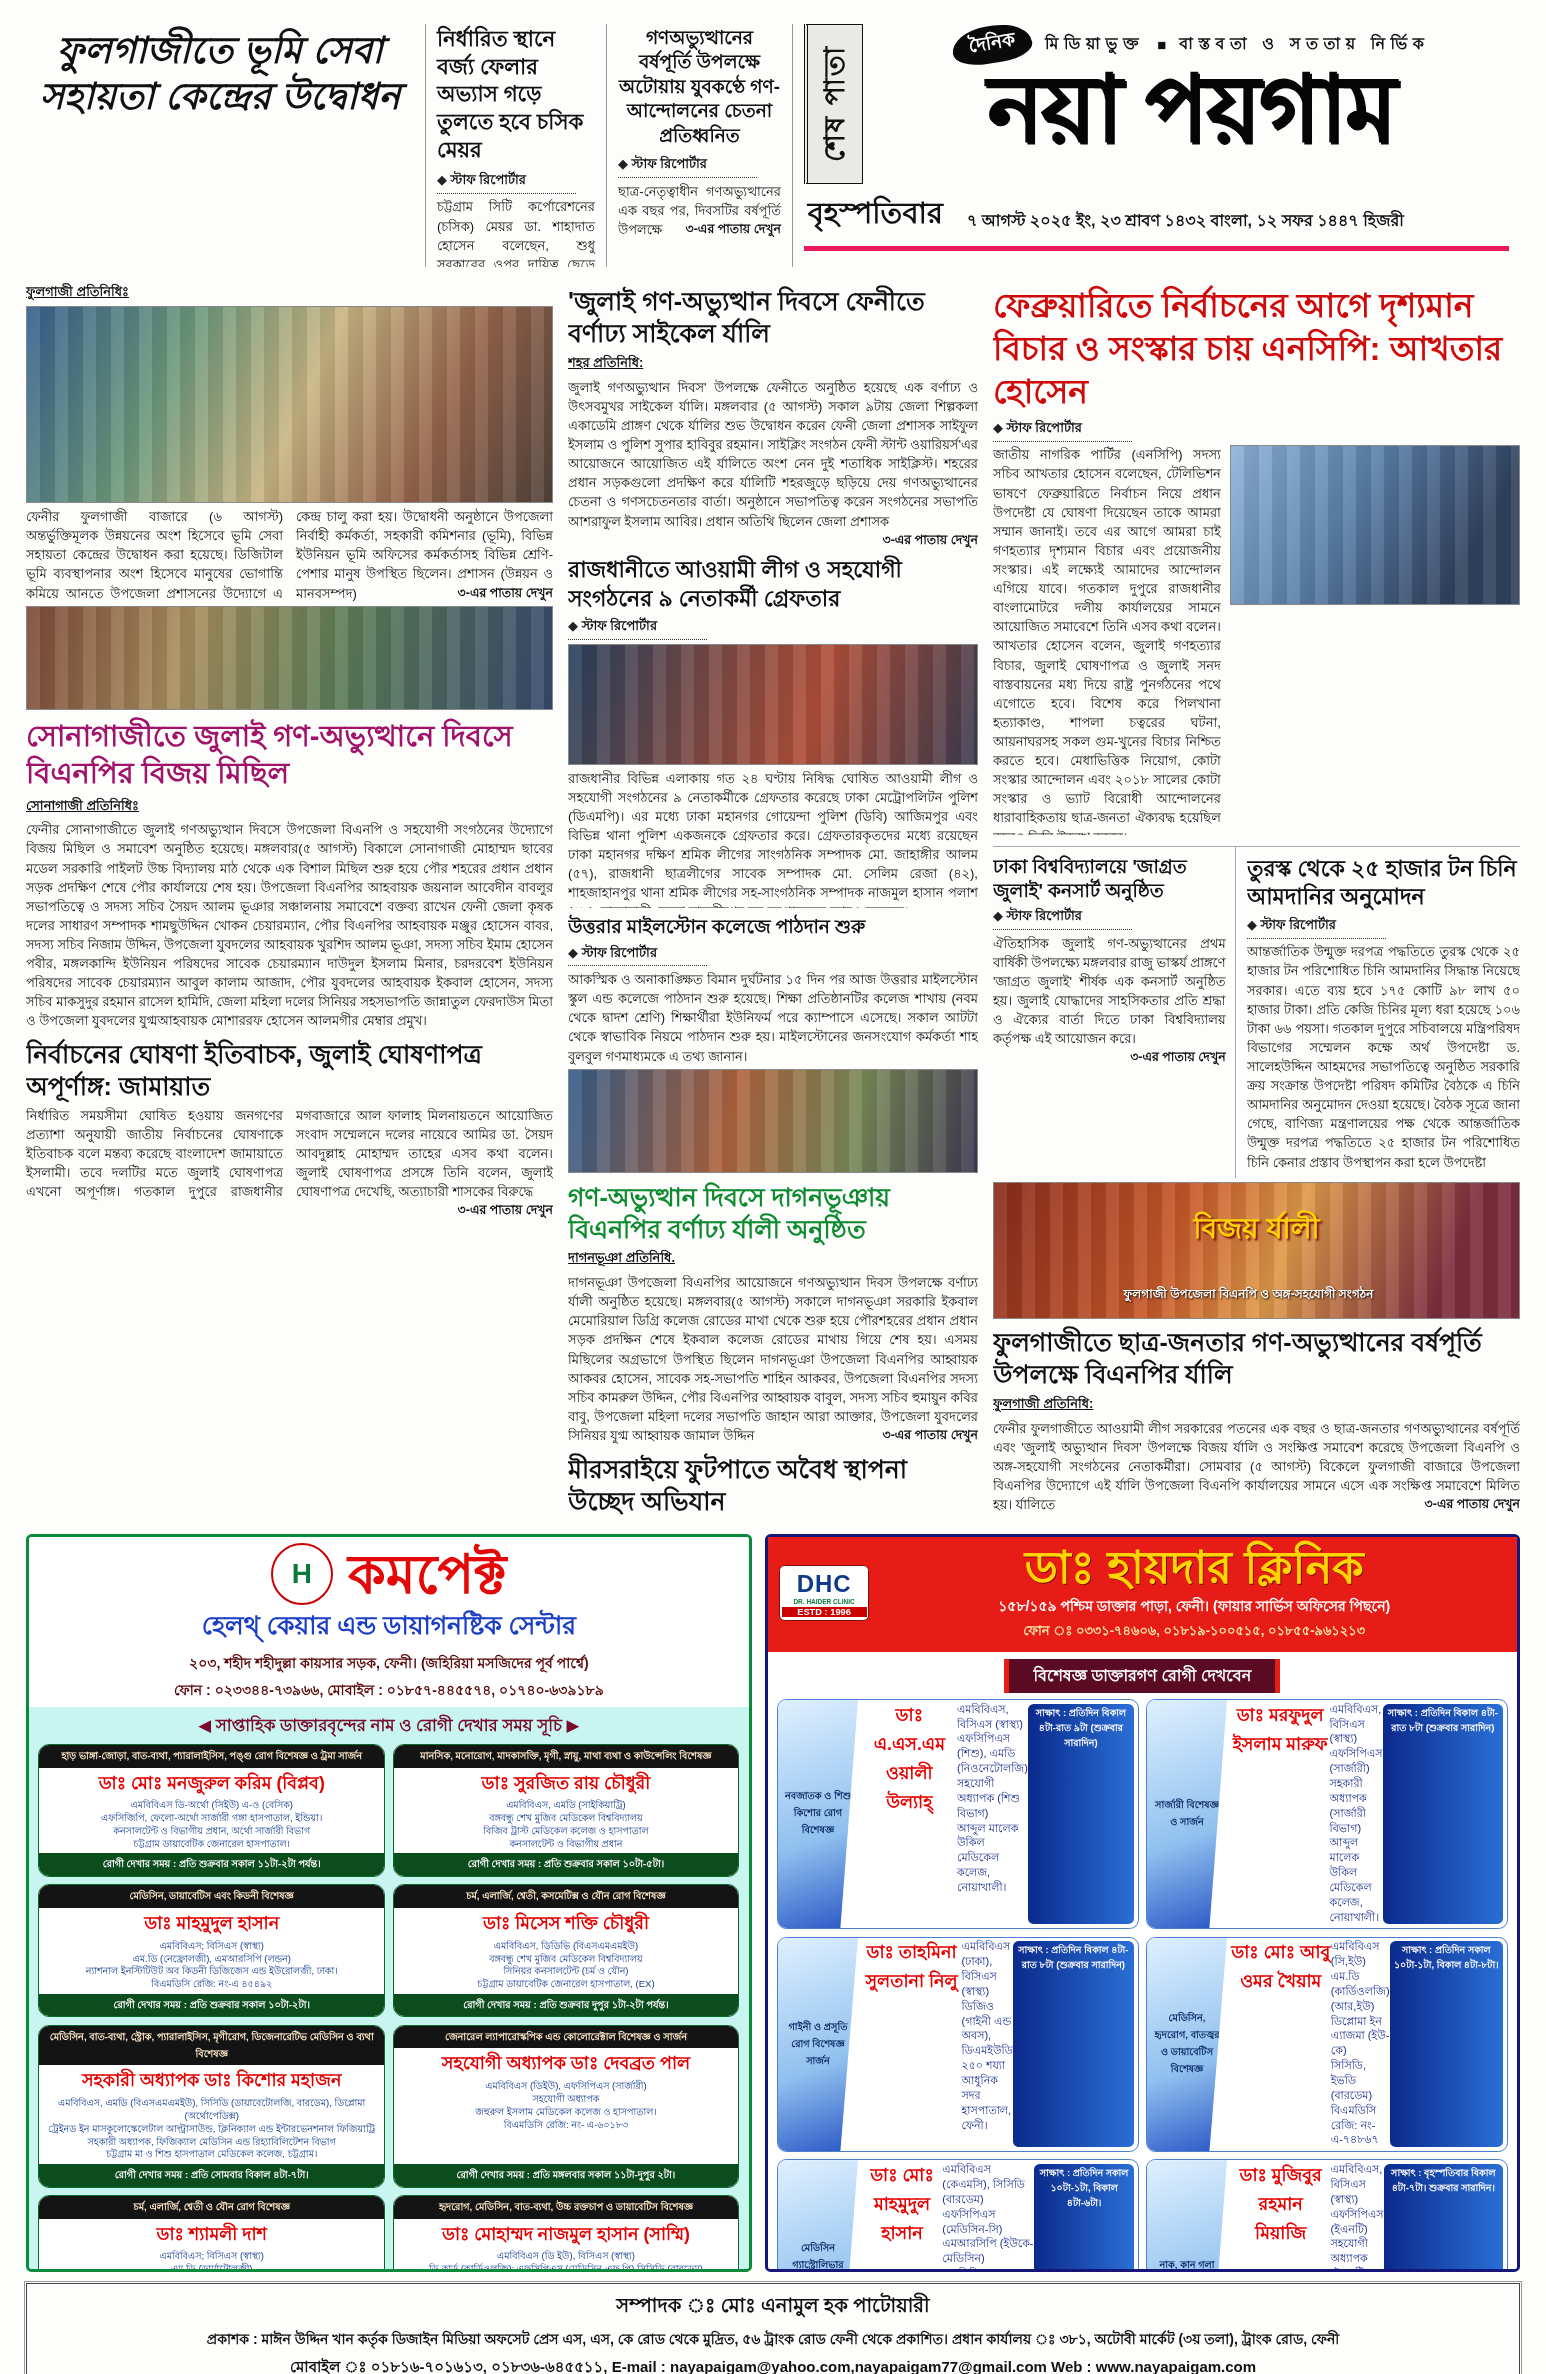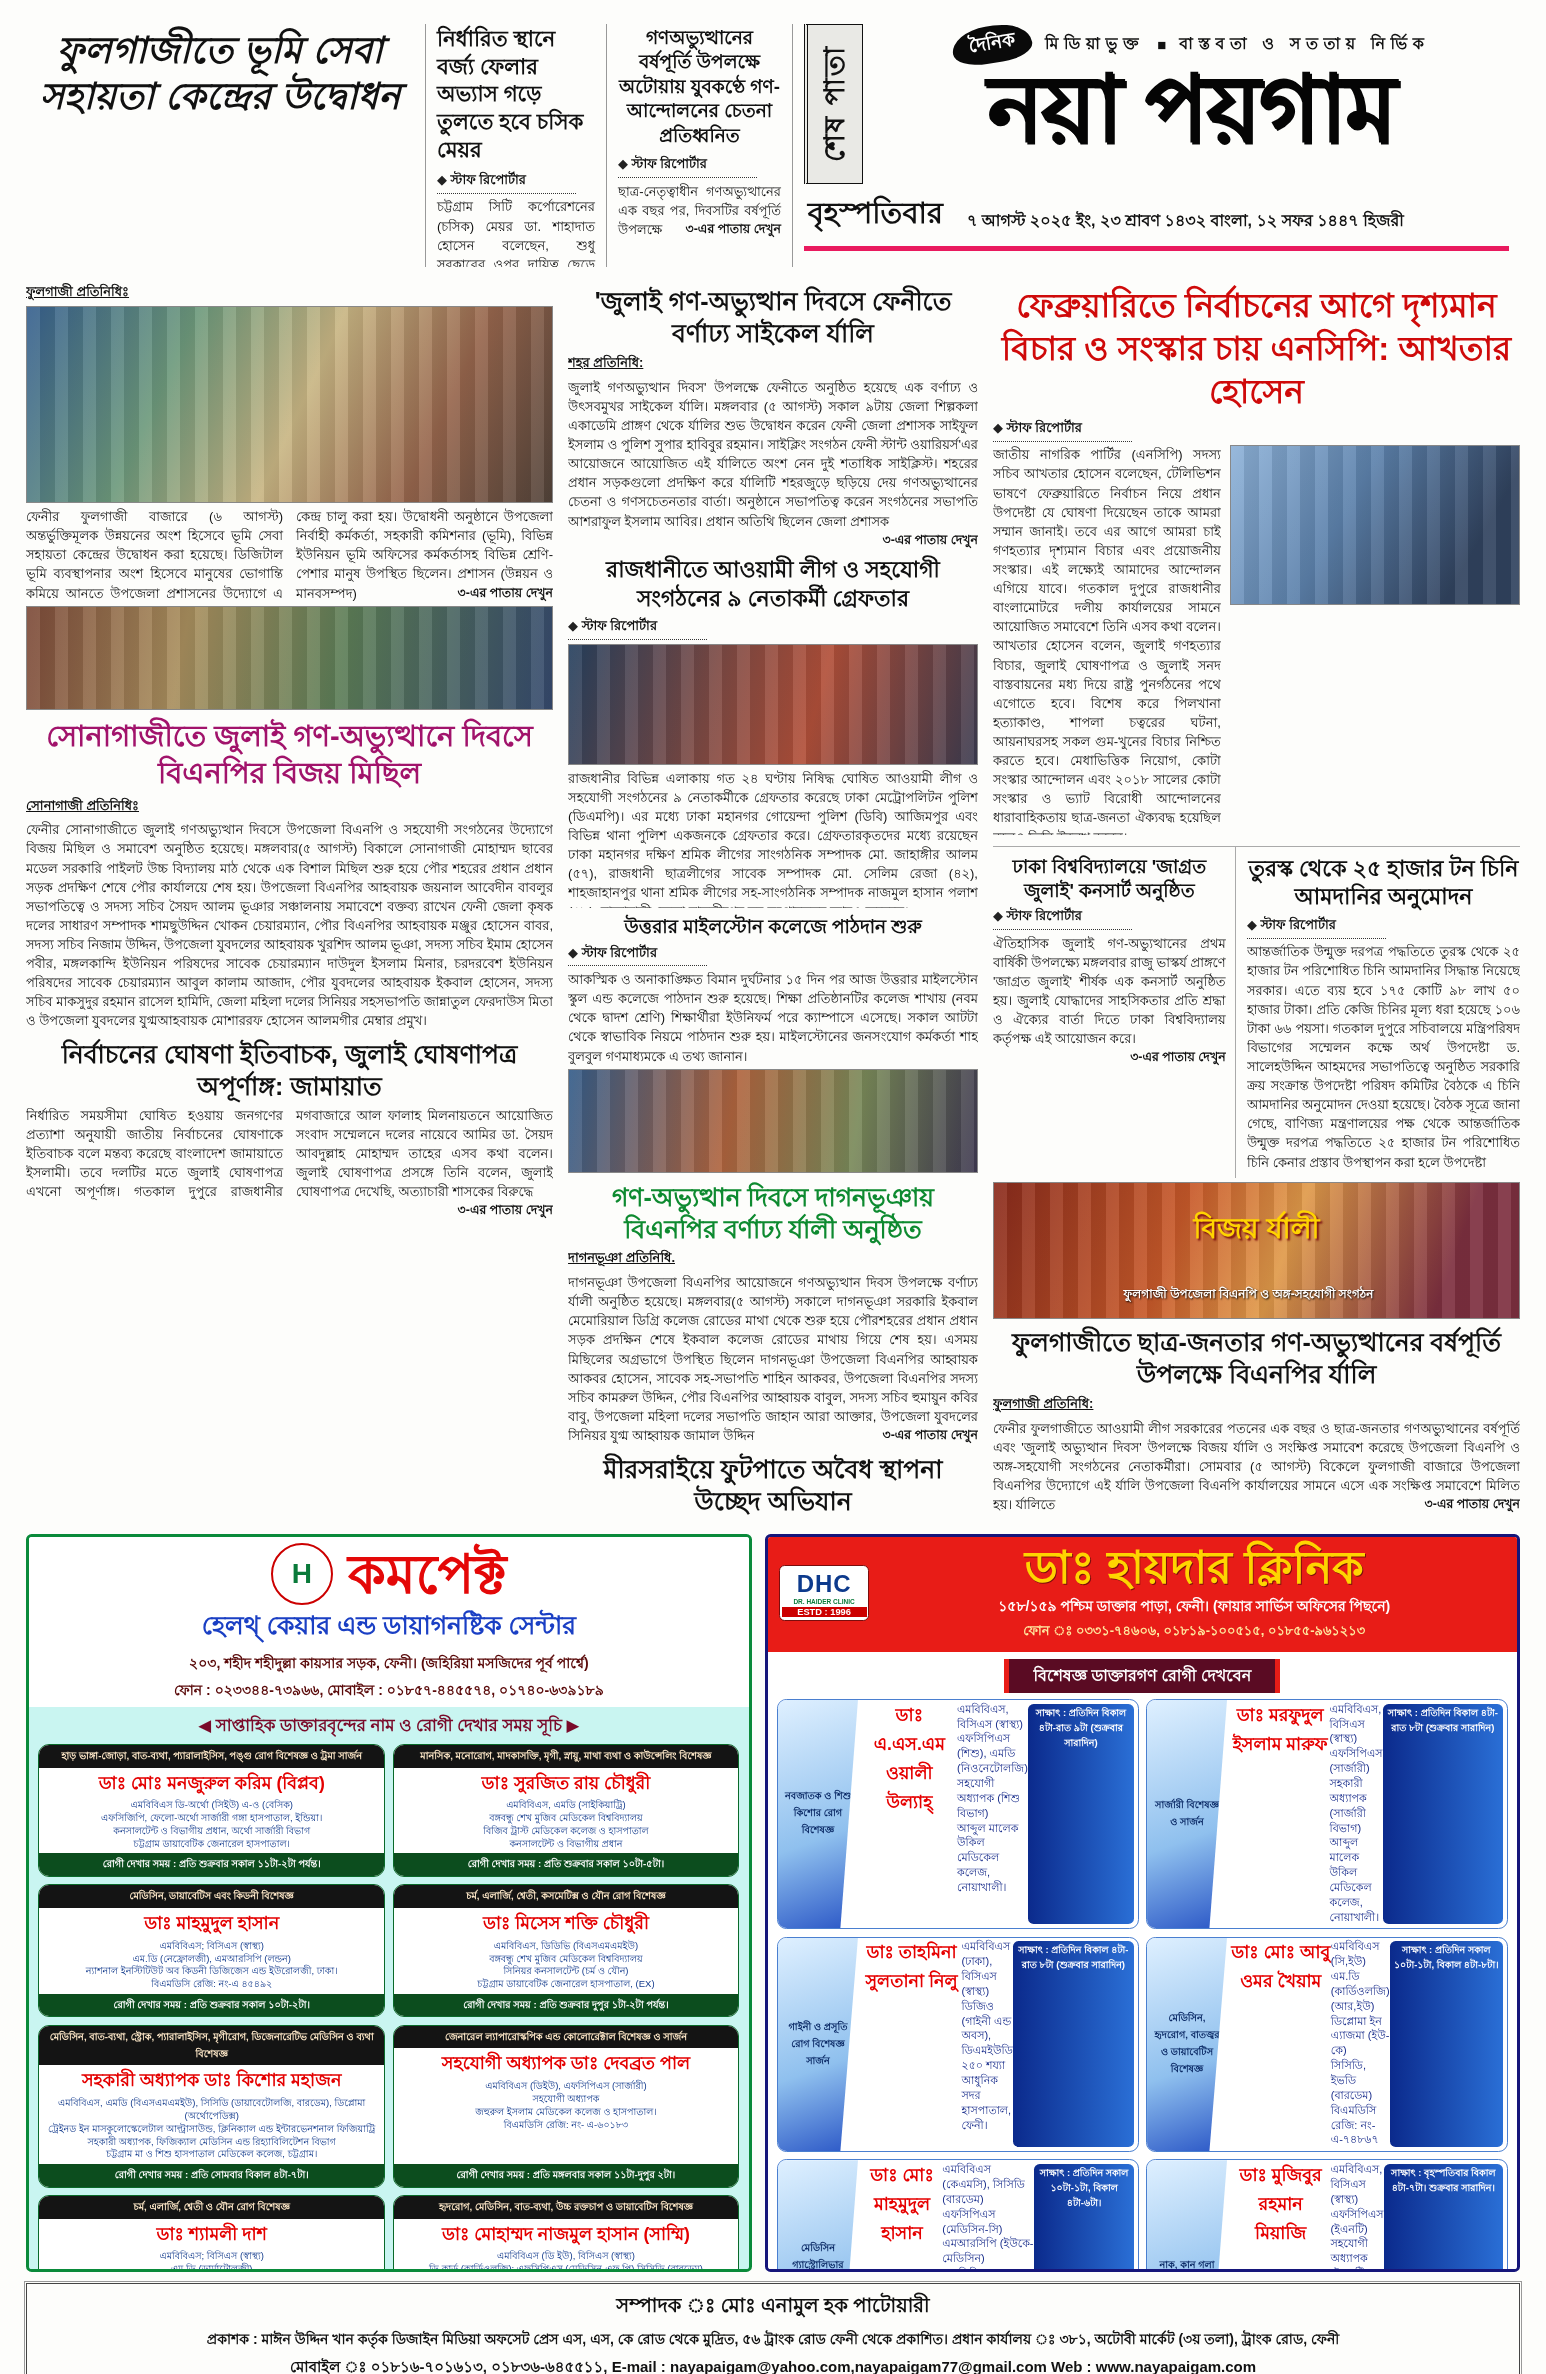--- a/index.html
+++ b/index.html
@@ -32,21 +32,21 @@
   .mast-title{font-size:93px;font-weight:900;line-height:1.02;letter-spacing:-1.9px;color:#050505;text-shadow:1.9px 1.9px 0 #050505;}
   .dateline{display:flex;align-items:flex-end;gap:24px;border-bottom:5.6px solid #e91a5e;padding:5.6px 3.7px 7.4px;}
   .dateline .day{font-size:29px;font-weight:900;}
   .dateline .dates{font-size:16px;font-weight:700;padding-bottom:3.7px;}
   
   main{display:flex;gap:15px;margin-top:11px;height:1245px;overflow:hidden;}
   .colgrp{overflow:hidden;}
   .colgrp.left{width:36%;}
   .colgrp.mid{width:28%;}
   .colgrp.right{width:36%;}
-  .hd{font-weight:900;text-align:center;line-height:1.28;margin:7.4px 0 3.7px;}
+  .hd{font-weight:900;line-height:1.28;margin:7.4px 0 3.7px;}
   .hd.magenta{color:#a1136b;font-size:29px;}
   .hd.red{color:#cf0a0a;font-size:33px;line-height:1.3;}
   .hd.green{color:#0e8a30;font-size:25px;}
   .hd.black-lg{font-size:25px;}
   .hd.black-md{font-size:22px;}
   .hd.black-sm{font-size:18.6px;}
   .body2{columns:2;column-gap:13px;}
   .clip-s{max-height:139px;overflow:hidden;}
   .clip-m{max-height:232px;overflow:hidden;}
   .clip-l{max-height:390px;overflow:hidden;}

